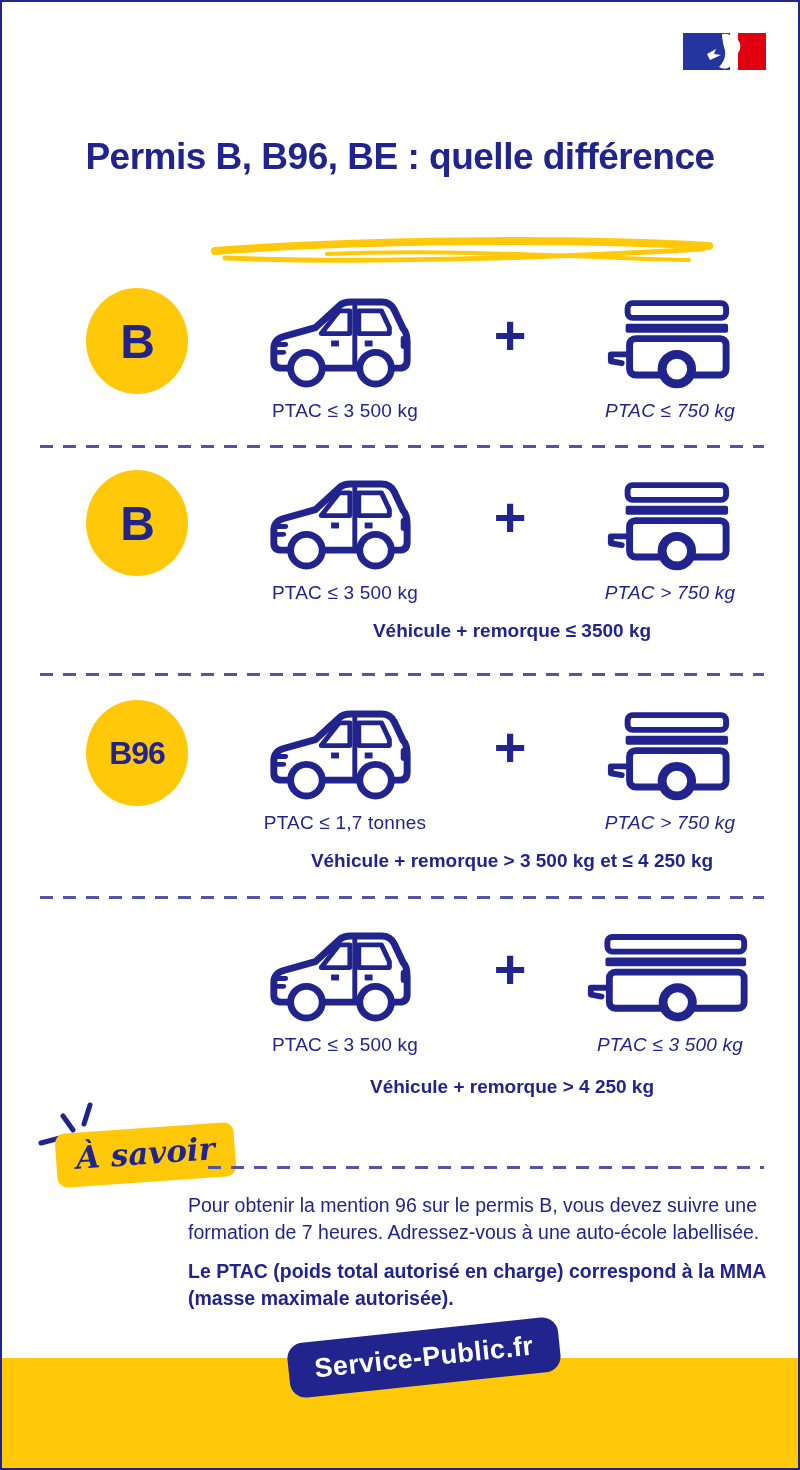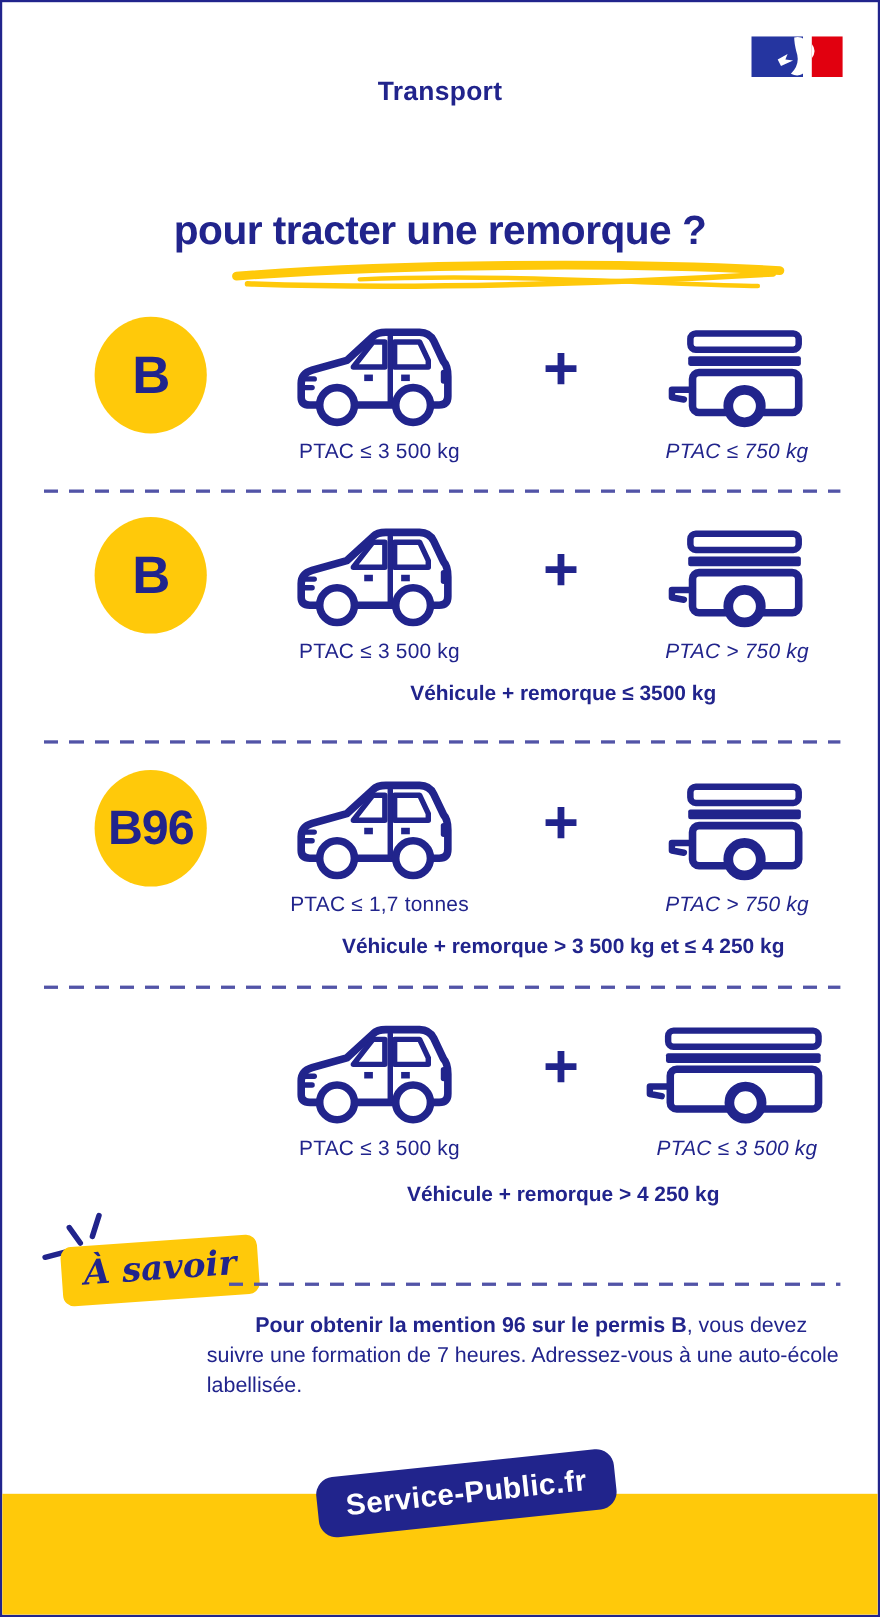--- a/index.html
+++ b/index.html
@@ -21,21 +21,21 @@
     font-size:24px;font-weight:700;letter-spacing:.3px;}
   .title{position:absolute;top:128px;left:0;width:796px;text-align:center;
     font-size:37px;line-height:53px;font-weight:700;letter-spacing:-.5px;}
   .scribble{position:absolute;left:205px;top:233px;}
 
   .row{position:absolute;left:0;width:796px;height:200px;}
   .r1{top:282px}.r2{top:464px}.r3{top:694px}.r4{top:916px}
   .circle{position:absolute;left:84px;top:4px;width:102px;height:106px;
     background:var(--yellow);border-radius:50%;
     display:flex;align-items:center;justify-content:center;}
-  .lic{font-weight:800;font-size:44px;letter-spacing:-1px;}
+  .lic{font-weight:800;font-size:32px;letter-spacing:-1px;}
   .lic-b{font-size:48px;}
   .car{position:absolute;left:258px;top:8px;}
   .plus{position:absolute;left:478px;top:18px;width:60px;text-align:center;
     font-size:56px;font-weight:800;}
   .trailer{position:absolute;left:600px;top:14px;}
   .trailer-lg{position:absolute;left:580px;top:14px;}
   .ptac{position:absolute;top:116px;font-size:19px;text-align:center;letter-spacing:.2px;}
   .ptac-car{left:248px;width:190px;}
   .ptac-trailer{left:583px;width:170px;font-style:italic;}
   .r4 .ptac-trailer{left:570px;width:196px;}
@@ -47,21 +47,21 @@
     background:repeating-linear-gradient(90deg,var(--dash) 0 13px,transparent 13px 23px);}
   .d1{top:443px}.d2{top:671px}.d3{top:894px}
   .d-savoir{top:1164px;left:206px;width:556px;}
 
   .sparkles{position:absolute;left:34px;top:1098px;}
   .savoir-badge{position:absolute;left:54px;top:1126px;background:var(--yellow);
     font-family:"DejaVu Serif",serif;font-style:italic;font-weight:700;font-size:31px;
     padding:7px 20px 11px;border-radius:10px;transform:rotate(-4deg);}
   .para{position:absolute;left:186px;width:588px;font-size:19.5px;line-height:27px;}
   .p1{top:1190px;}
-  .p1 .bold-run{font-weight:700;margin-left:44px;}
+  .p1 .bold-run{font-weight:400;}
   .p2{top:1256px;font-weight:700;}
 
   .band{position:absolute;left:0;top:1356px;width:796px;height:110px;background:var(--yellow);}
   .sp-badge{position:absolute;left:286px;top:1328px;background:var(--blue);color:#fff;
     font-weight:700;font-size:27px;padding:12px 26px;border-radius:16px;
     transform:rotate(-6deg);letter-spacing:.4px;}
 </style>
 </head>
 <body>
 
@@ -70,23 +70,22 @@
   <div class="gov-logo">
     <svg width="84" height="38" viewBox="0 0 84 38">
       <rect x="0" y="0" width="47" height="37" fill="#2535a0"></rect>
       <rect x="55" y="0" width="28" height="37" fill="#e1000f"></rect>
       <path d="M39 1 Q49 -1 51 9 L51 29 Q45 39 36 34 Q45 25 41 14 Q39 6 39 1 Z" fill="#fff"></path>
       <path d="M24 21 l9 -5 l-2 5 l7 1 l-11 5 z" fill="#fff"></path>
       <path d="M55 7 q5 6 0 13 z" fill="#fff"></path>
     </svg>
   </div>
 
-  <div class="category">Transport</div>
-  <h1 class="title"><br>
-    <span>pour tracter une remorque ?</span></h1>
+  <h1 class="title"><span>Permis B, B96, BE : quelle différence</span><br>
+    </h1>
   <svg class="scribble" width="510" height="30" viewBox="0 0 510 30">
     <g fill="none" stroke="#ffc90a" stroke-linecap="round">
       <path d="M8 16 C 150 5, 360 3, 502 11" stroke-width="8"></path>
       <path d="M18 23 C 180 29, 380 21, 496 14" stroke-width="5"></path>
       <path d="M120 19 C 260 13, 420 25, 482 25" stroke-width="4"></path>
     </g>
   </svg>
 
   <div class="row r1">
     <div class="circle">
@@ -240,17 +239,18 @@
         <line x1="54" y1="5" x2="48" y2="24"></line>
         <line x1="27" y1="16" x2="37" y2="30"></line>
         <line x1="5" y1="43" x2="24" y2="38"></line>
       </g>
     </svg>
   </div>
   <div class="savoir-badge">À savoir</div>
   <div class="divider d-savoir"></div>
 
   <p class="para p1"><span class="bold-run">Pour obtenir la mention 96 sur le permis B</span><span>, vous devez suivre une formation de 7 heures. Adressez-vous à une auto-école labellisée.</span></p>
+  <p class="para p2">Le PTAC (poids total autorisé en charge) correspond à la MMA (masse maximale autorisée).</p>
 
   <div class="band"></div>
   <div class="sp-badge">Service-Public.fr</div>
 
 </div>
 
 </body></html>

